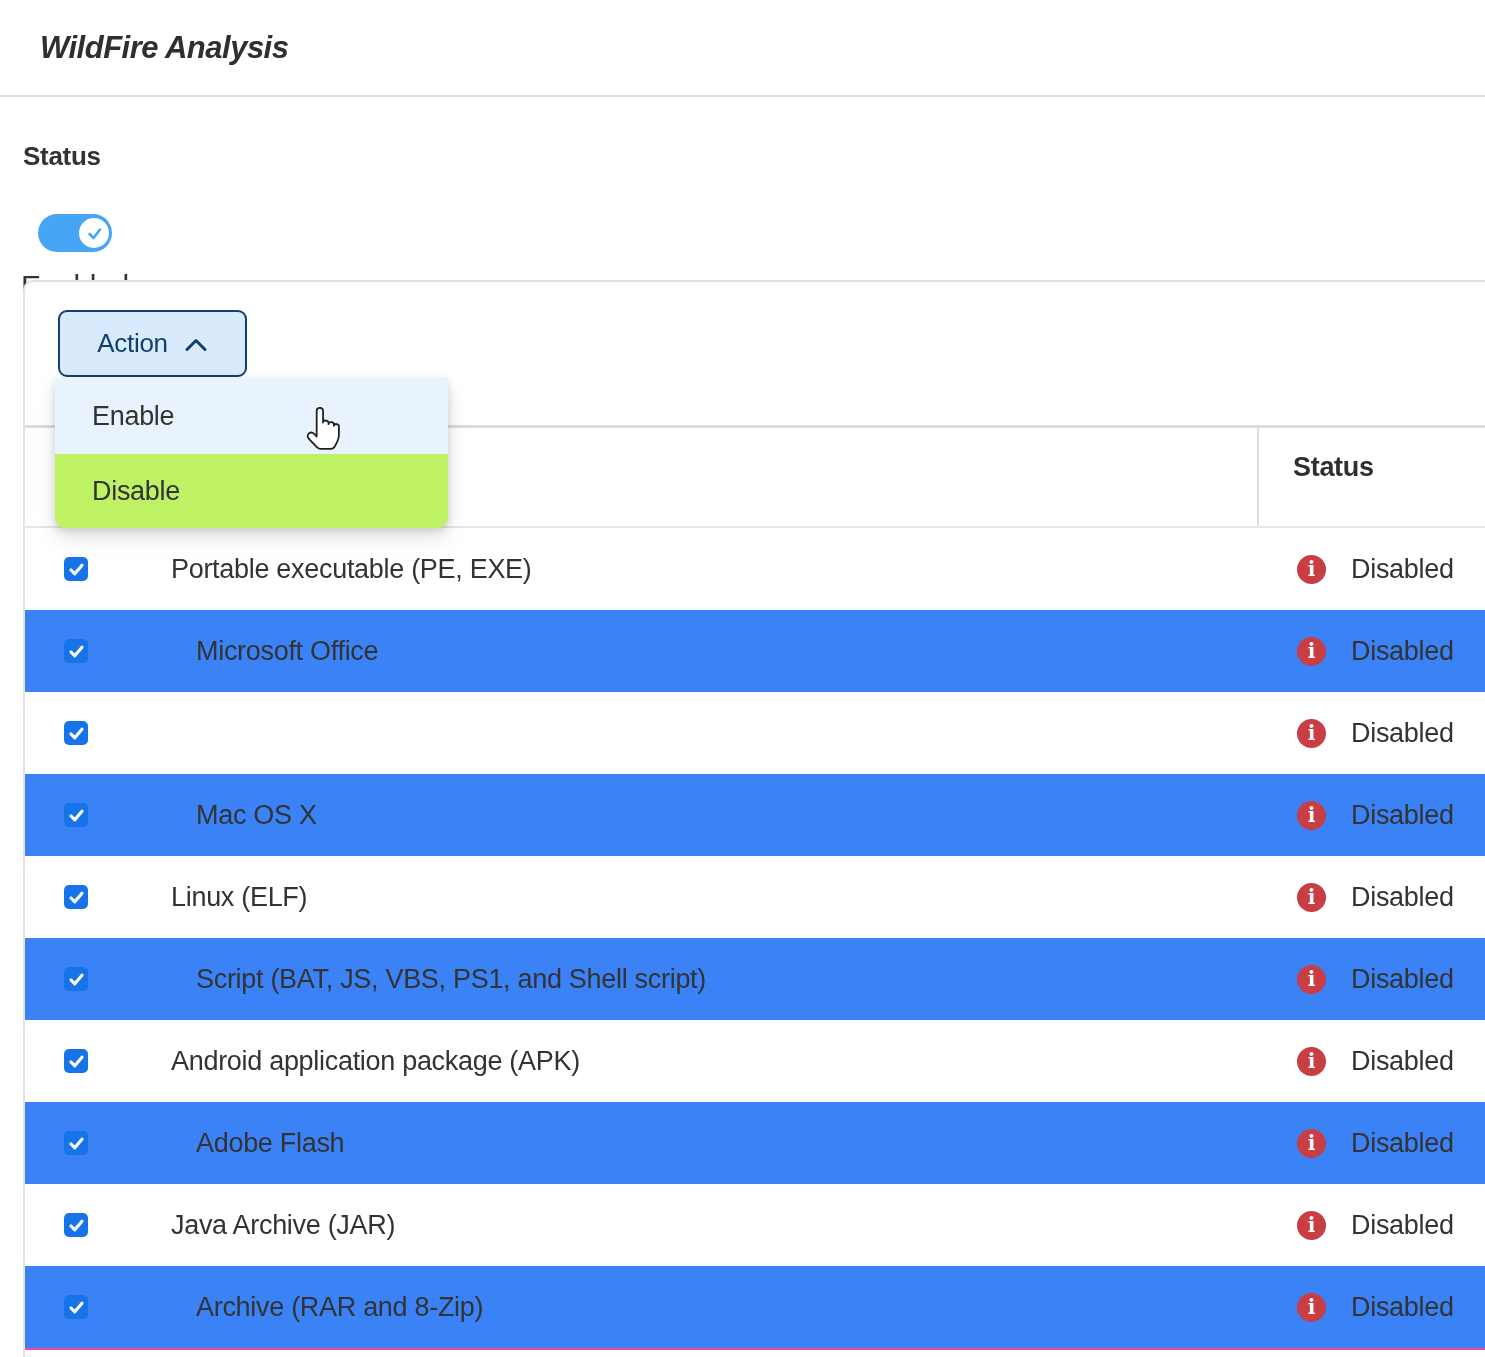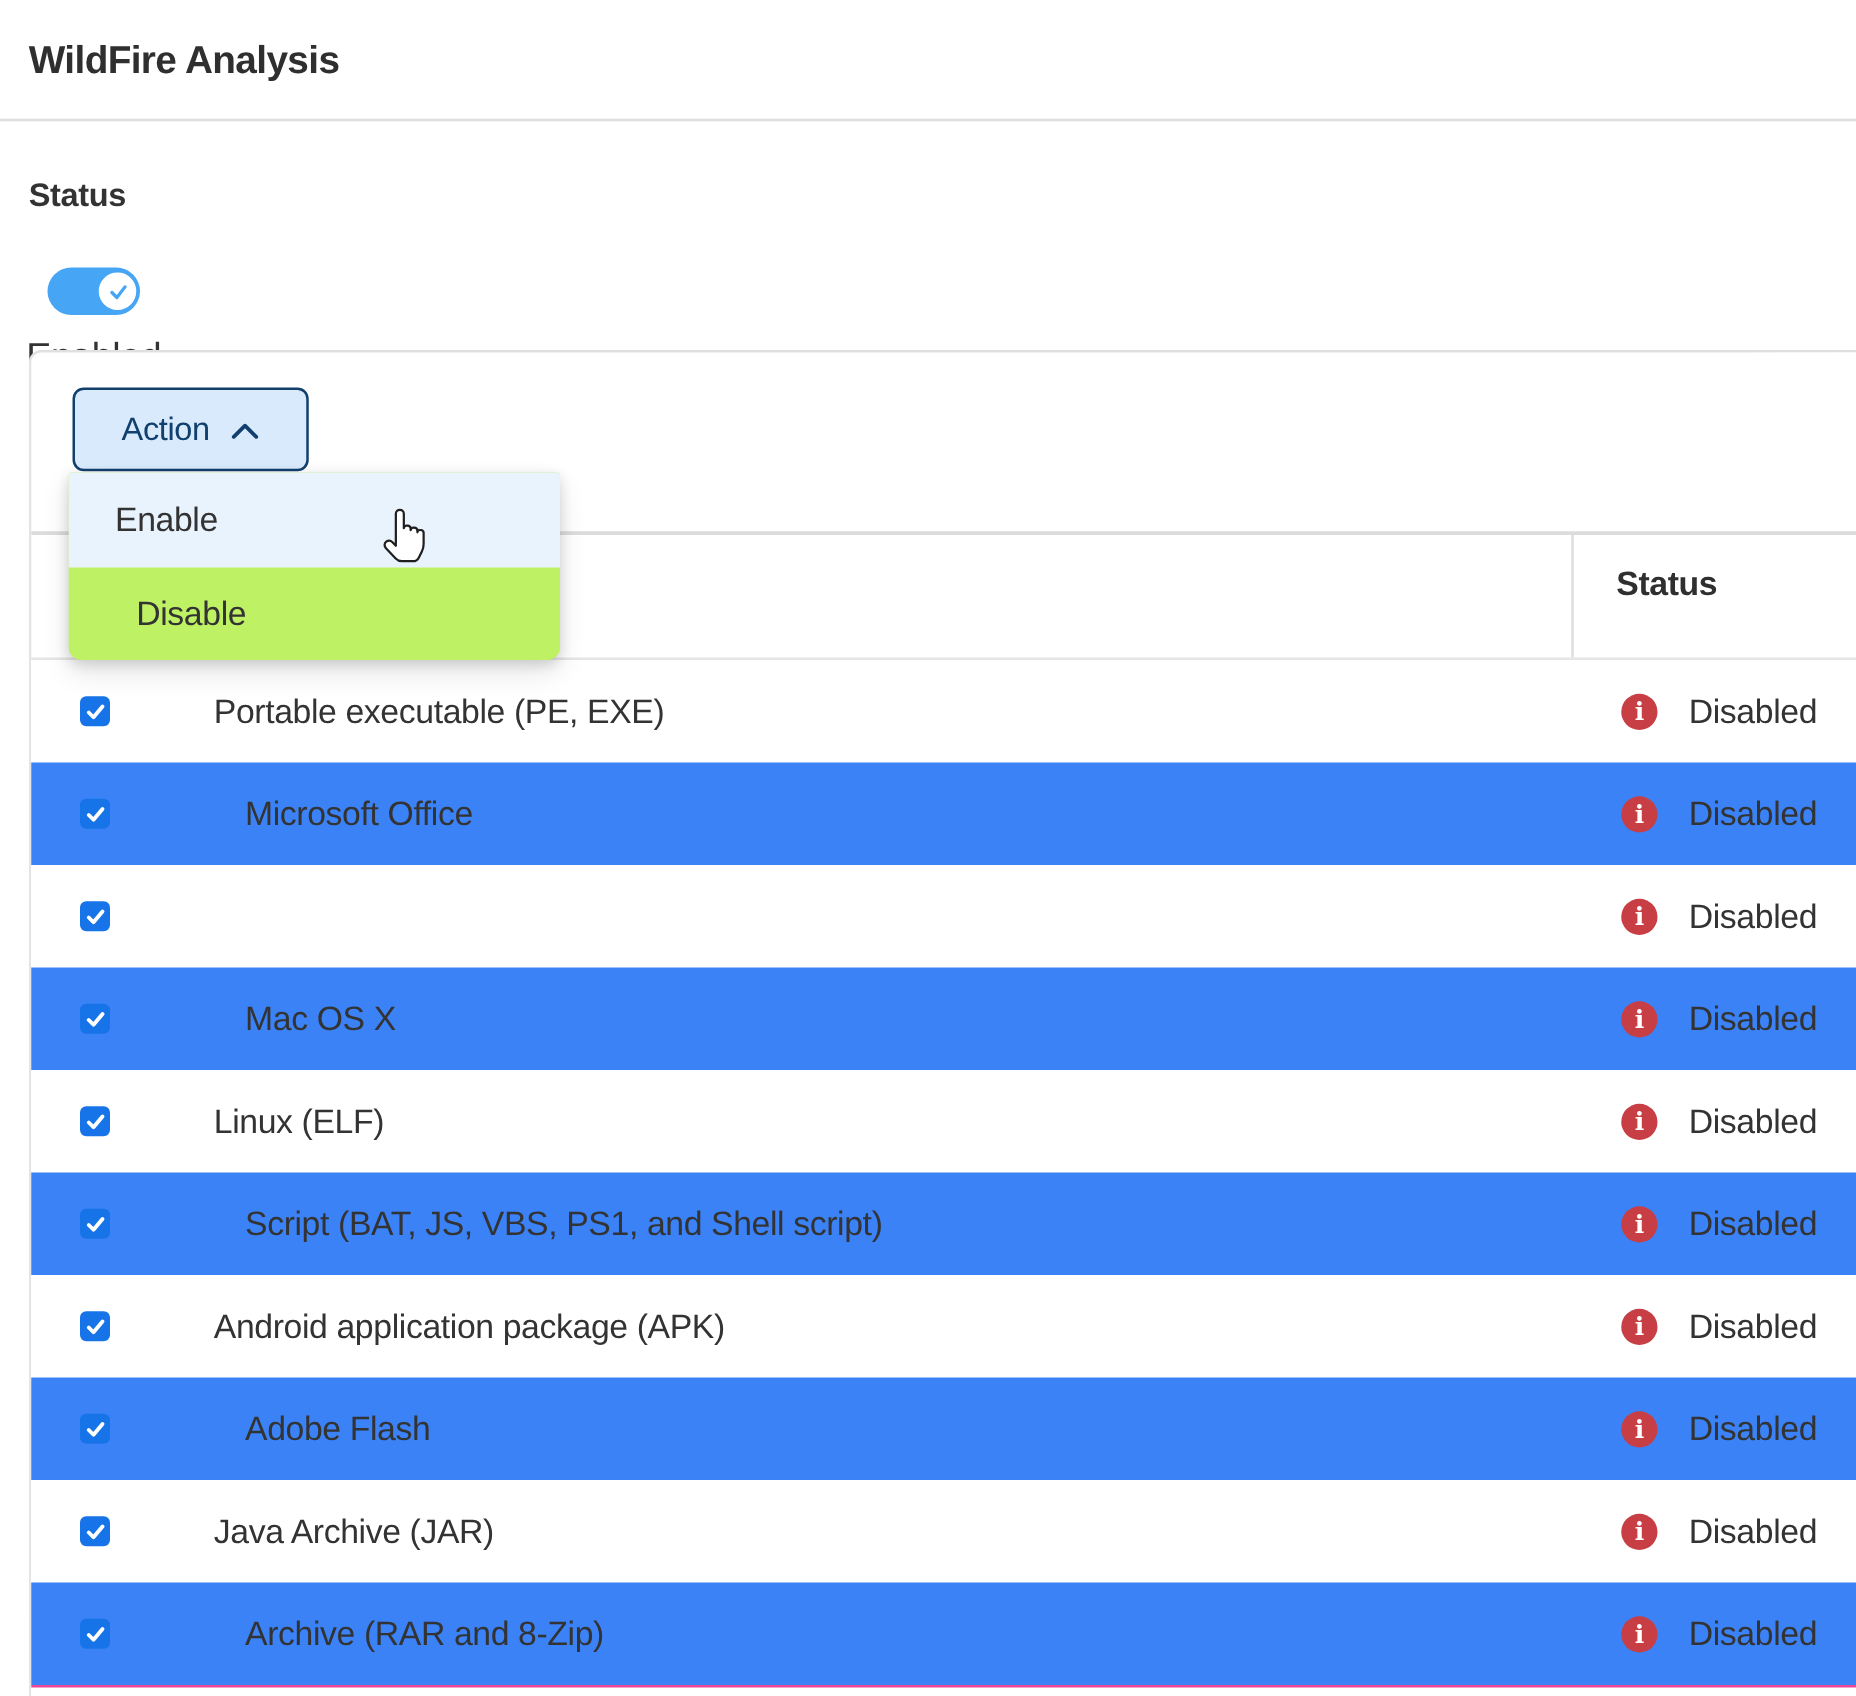--- a/index.html
+++ b/index.html
@@ -1,21 +1,21 @@
 <!DOCTYPE html>
 <html><head>
 <meta charset="utf-8">
 <style>
   * { margin:0; padding:0; box-sizing:border-box; }
   html,body { width:1485px; height:1357px; background:#fff; overflow:hidden; }
   body { font-family:"Liberation Sans", sans-serif; color:#333; letter-spacing:-0.3px; position:relative; }
 
   
   .page-header { position:absolute; left:0; top:0; width:1485px; height:97px;
-    border-bottom:2px solid #dfdfdf; display:flex; align-items:center; padding-left:23px; }
+    border-bottom:2px solid #dfdfdf; display:flex; align-items:center; padding-left:40px;font-style:italic; }
   .page-title { font-size:31px; font-weight:700; color:#2f2f2f; letter-spacing:-0.5px; }
 
   
   .status-label { position:absolute; left:23px; top:141px; font-size:26px; font-weight:700; }
   .toggle-row { position:absolute; left:21px; top:214px; display:flex; align-items:center; gap:17px;flex-direction:column; }
   .toggle { position:relative; width:74px; height:38px; border-radius:19px; background:#47a5f6; cursor:pointer; }
   .toggle-knob { position:absolute; right:1px; top:2px; width:34px; height:34px; border-radius:50%;
     background:#fff; border:2px solid #47a5f6; display:flex; align-items:center; justify-content:center; }
   .toggle-text { font-size:30px; color:#333; }
 
@@ -46,21 +46,21 @@
     display:flex; align-items:center; justify-content:center;
     font-family:"DejaVu Serif", serif; font-weight:700; font-size:20px; line-height:1; }
   .status-text { font-size:27px; color:#333; }
 
   
   .menu { position:absolute; left:55px; top:378px; width:393px; height:150px; background:#bef264;
     border-radius:2px 2px 10px 10px; z-index:20;
     box-shadow:0 3px 10px rgba(0,0,0,0.14), 0 10px 22px rgba(0,0,0,0.10); }
   .menu-item { display:flex; align-items:center; padding-left:37px; font-size:27px; color:#333; cursor:pointer; }
   .menu-item.first { height:76px; background:#e9f3fd; border-radius:2px 2px 0 0; }
-  .menu-item.second { height:74px; border-radius:0 0 10px 10px;margin-left:17px; }
+  .menu-item.second { height:74px; border-radius:0 0 10px 10px; }
 
   .hand-cursor { position:absolute; left:301px; top:401px; z-index:30; }
 </style>
 </head>
 <body>
 
 <div class="page-header">
   <h1 class="page-title">WildFire Analysis</h1>
 </div>
 

